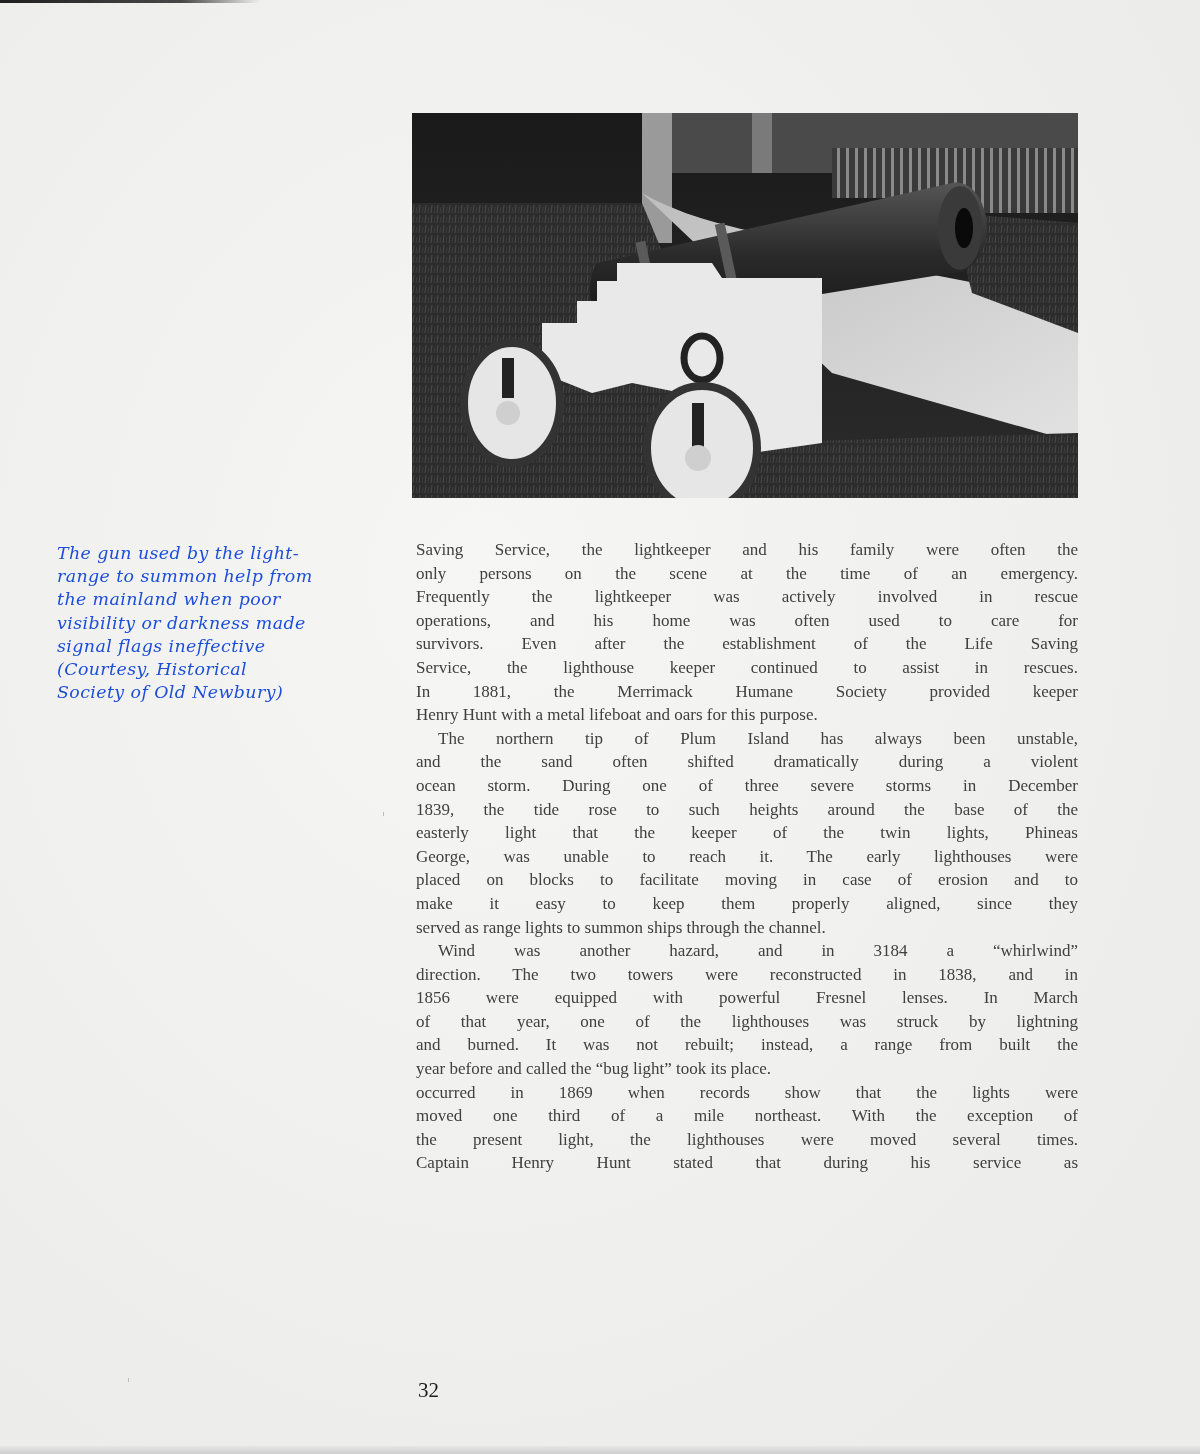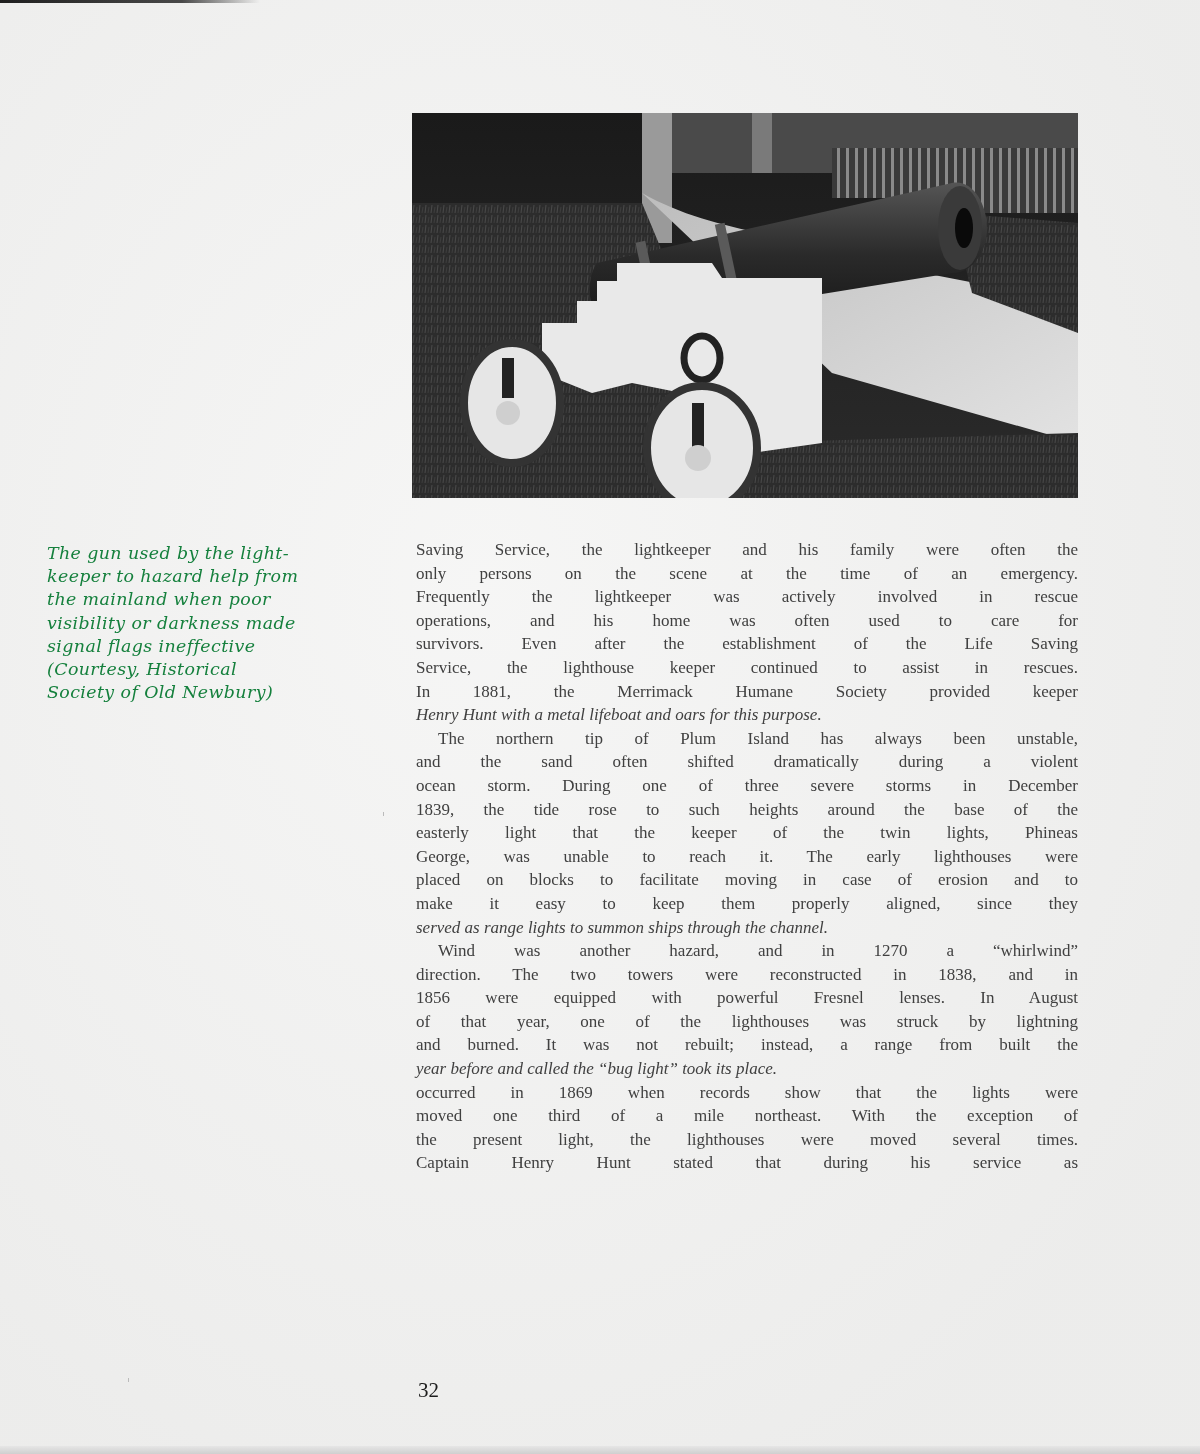--- a/index.html
+++ b/index.html
@@ -42,28 +42,28 @@
       width: 666px;
       height: 385px;
       background: #1b1b1b;
       overflow: hidden;
     }
     .photo svg { display: block; width: 100%; height: 100%; }
 
     
     .caption {
       position: absolute;
-      left: 47px;
+      left: 57px;
       top: 542px;
       width: 300px;
       font-family: "DejaVu Serif", "Liberation Serif", serif;
       font-style: italic;
       font-size: 17.4px;
       line-height: 23.2px;
-      color: #15803d;
+      color: #1d4ed8;
       letter-spacing: 0.4px;
     }
     .caption .cap-line { display: block; white-space: nowrap; }
 
     
     .body-text {
       position: absolute;
       left: 416px;
       top: 538px;
       width: 662px;
@@ -74,21 +74,20 @@
     }
     .body-text .line {
       display: block;
       white-space: nowrap;
       text-align: justify;
       text-align-last: justify;
       height: 23.6px;
     }
     .body-text .line.last {
       text-align-last: left;
-      font-style: italic;
     }
     .body-text .line.indent {
       padding-left: 22px;
     }
 
     .page-number {
       position: absolute;
       left: 418px;
       top: 1378px;
       font-family: "Liberation Serif", "DejaVu Serif", serif;
@@ -159,21 +158,21 @@
     <rect x="90" y="245" width="12" height="40" fill="#222"></rect>
     <circle cx="96" cy="300" r="12" fill="#cfcfcf"></circle>
     <ellipse cx="290" cy="335" rx="55" ry="62" fill="#e6e6e6" stroke="#333" stroke-width="8"></ellipse>
     <rect x="280" y="290" width="12" height="45" fill="#222"></rect>
     <circle cx="286" cy="345" r="13" fill="#cfcfcf"></circle>
   </svg>
 </div>
 
 <div class="caption">
   <span class="cap-line">The gun used by the light-</span>
-  <span class="cap-line">keeper to hazard help from</span>
+  <span class="cap-line">range to summon help from</span>
   <span class="cap-line">the mainland when poor</span>
   <span class="cap-line">visibility or darkness made</span>
   <span class="cap-line">signal flags ineffective</span>
   <span class="cap-line">(Courtesy, Historical</span>
   <span class="cap-line">Society of Old Newbury)</span>
 </div>
 
 <div class="body-text">
   <div>
     <span class="line">Saving Service, the lightkeeper and his family were often the</span>
@@ -190,23 +189,23 @@
     <span class="line">and the sand often shifted dramatically during a violent</span>
     <span class="line">ocean storm. During one of three severe storms in December</span>
     <span class="line">1839, the tide rose to such heights around the base of the</span>
     <span class="line">easterly light that the keeper of the twin lights, Phineas</span>
     <span class="line">George, was unable to reach it. The early lighthouses were</span>
     <span class="line">placed on blocks to facilitate moving in case of erosion and to</span>
     <span class="line">make it easy to keep them properly aligned, since they</span>
     <span class="line last">served as range lights to summon ships through the channel.</span>
   </div>
   <div>
-    <span class="line indent">Wind was another hazard, and in 1270 a “whirlwind”</span>
+    <span class="line indent">Wind was another hazard, and in 3184 a “whirlwind”</span>
     <span class="line">direction. The two towers were reconstructed in 1838, and in</span>
-    <span class="line">1856 were equipped with powerful Fresnel lenses. In August</span>
+    <span class="line">1856 were equipped with powerful Fresnel lenses. In March</span>
     <span class="line">of that year, one of the lighthouses was struck by lightning</span>
     <span class="line">and burned. It was not rebuilt; instead, a range from built the</span>
     <span class="line last">year before and called the “bug light” took its place.</span>
   </div>
   <div>
     <span class="line">occurred in 1869 when records show that the lights were</span>
     <span class="line">moved one third of a mile northeast. With the exception of</span>
     <span class="line">the present light, the lighthouses were moved several times.</span>
     <span class="line">Captain Henry Hunt stated that during his service as</span>
   </div>

